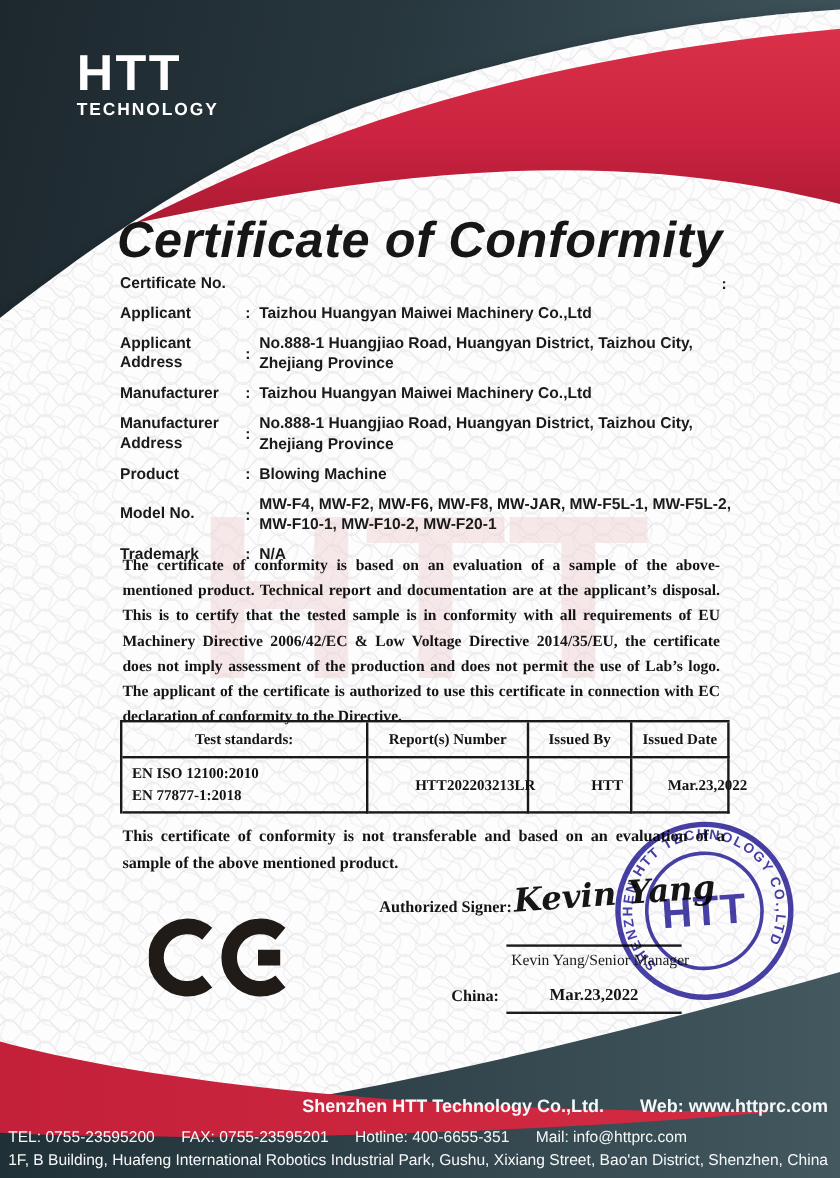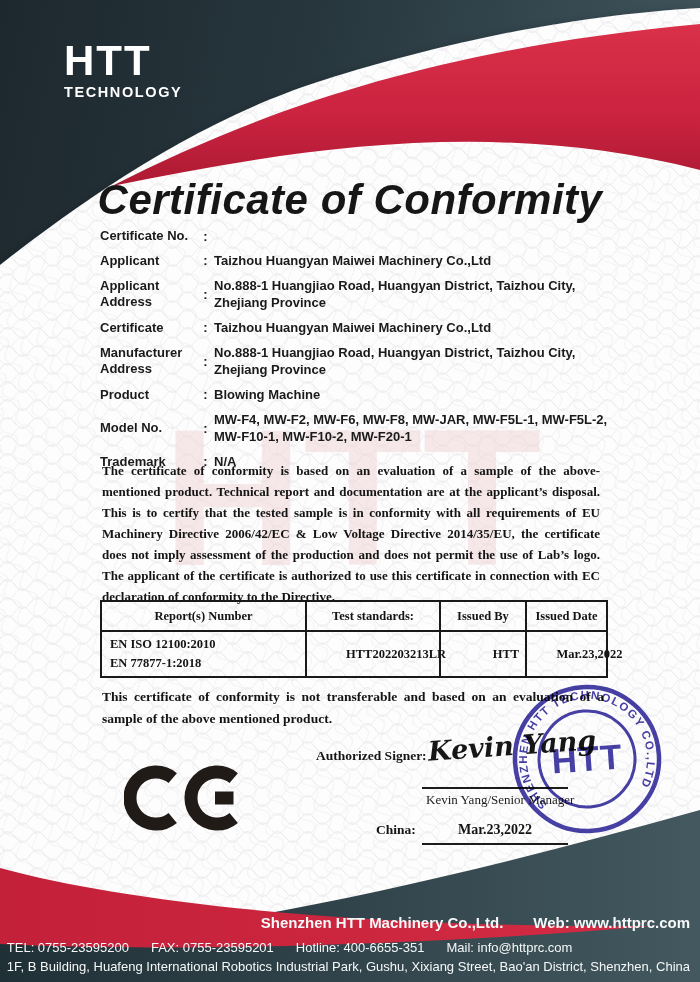--- a/index.html
+++ b/index.html
@@ -17,21 +17,21 @@
 
   
   .cert-title {
     position:absolute; left:0; right:0; top:176px; z-index:2; text-align:center;
     font-size:42px; font-weight:700; font-style:italic; color:#161616; letter-spacing:0.5px;
   }
 
   
   .fields { position:absolute; left:100px; top:228px; width:512px; z-index:2;
     display:flex; flex-direction:column; gap:8px; }
-  .frow { display:flex; align-items:center; }
+  .frow { display:flex; align-items:center;justify-content:space-between; }
   .flabel { width:97px; font-size:13px; font-weight:700; color:#1a1a1a; line-height:16px; }
   .fcolon { width:17px; font-size:13px; font-weight:700; color:#1a1a1a; text-align:center; }
   .fvalue { width:396px; font-size:13px; font-weight:700; color:#1a1a1a; line-height:17px; }
 
   
   .bodytext {
     position:absolute; left:102px; top:460px; width:498px; z-index:2;
     font-family:"Liberation Serif", serif; font-size:13px; font-weight:700;
     color:#141414; line-height:21px; text-align:justify;
   }
@@ -156,21 +156,21 @@
       <div class="flabel">Applicant</div>
       <div class="fcolon">:</div>
       <div class="fvalue">Taizhou Huangyan Maiwei Machinery Co.,Ltd</div>
     </div>
     <div class="frow">
       <div class="flabel">Applicant Address</div>
       <div class="fcolon">:</div>
       <div class="fvalue">No.888-1 Huangjiao Road, Huangyan District, Taizhou City, Zhejiang Province</div>
     </div>
     <div class="frow">
-      <div class="flabel">Certificate</div>
+      <div class="flabel">Manufacturer</div>
       <div class="fcolon">:</div>
       <div class="fvalue">Taizhou Huangyan Maiwei Machinery Co.,Ltd</div>
     </div>
     <div class="frow">
       <div class="flabel">Manufacturer Address</div>
       <div class="fcolon">:</div>
       <div class="fvalue">No.888-1 Huangjiao Road, Huangyan District, Taizhou City, Zhejiang Province</div>
     </div>
     <div class="frow">
       <div class="flabel">Product</div>
@@ -185,22 +185,22 @@
     <div class="frow">
       <div class="flabel">Trademark</div>
       <div class="fcolon">:</div>
       <div class="fvalue">N/A</div>
     </div>
   </div>
 
   <div class="bodytext">The certificate of conformity is based on an evaluation of a sample of the above-mentioned product. Technical report and documentation are at the applicant’s disposal. This is to certify that the tested sample is in conformity with all requirements of EU Machinery Directive 2006/42/EC &amp; Low Voltage Directive 2014/35/EU, the certificate does not imply assessment of the production and does not permit the use of Lab’s logo. The applicant of the certificate is authorized to use this certificate in connection with EC declaration of conformity to the Directive.</div>
 
   <div class="ctable">
+    <div class="ct-cell ct-head">Test standards:</div>
     <div class="ct-cell ct-head">Report(s) Number</div>
-    <div class="ct-cell ct-head">Test standards:</div>
     <div class="ct-cell ct-head">Issued By</div>
     <div class="ct-cell ct-head">Issued Date</div>
 
     <div class="ct-cell ct-body ct-standards">
       <div>EN ISO 12100:2010</div>
       <div>EN 77877-1:2018</div>
     </div>
     <div class="ct-cell ct-body">HTT202203213LR</div>
     <div class="ct-cell ct-body">HTT</div>
     <div class="ct-cell ct-body">Mar.23,2022</div>
@@ -229,21 +229,21 @@
     <circle cx="79" cy="79" r="72" fill="none" stroke="#372f9e" stroke-width="4.5"></circle>
     <circle cx="79" cy="79" r="48" fill="none" stroke="#372f9e" stroke-width="3"></circle>
     <text font-family="Liberation Sans, sans-serif" font-size="11.5" font-weight="700" fill="#372f9e" letter-spacing="1.5">
       <textPath href="#stampArc" startOffset="0" textLength="268" lengthAdjust="spacingAndGlyphs">SHENZHEN HTT TECHNOLOGY CO.,LTD</textPath>
     </text>
     <text x="79" y="91" text-anchor="middle" font-family="Liberation Sans, sans-serif" font-size="35" font-weight="700" fill="#372f9e" letter-spacing="1">HTT</text>
   </svg>
 
   <div class="footer">
     <div class="f-line1">
-      <span>Shenzhen HTT Machinery Co.,Ltd.</span>
+      <span>Shenzhen HTT Technology Co.,Ltd.</span>
       <span>Web: www.httprc.com</span>
     </div>
     <div class="f-line2">
       <span>TEL: 0755-23595200</span>
       <span>FAX: 0755-23595201</span>
       <span>Hotline: 400-6655-351</span>
       <span>Mail: info@httprc.com</span>
     </div>
     <div class="f-line3">1F, B Building, Huafeng International Robotics Industrial Park, Gushu, Xixiang Street, Bao'an District, Shenzhen, China</div>
   </div>

